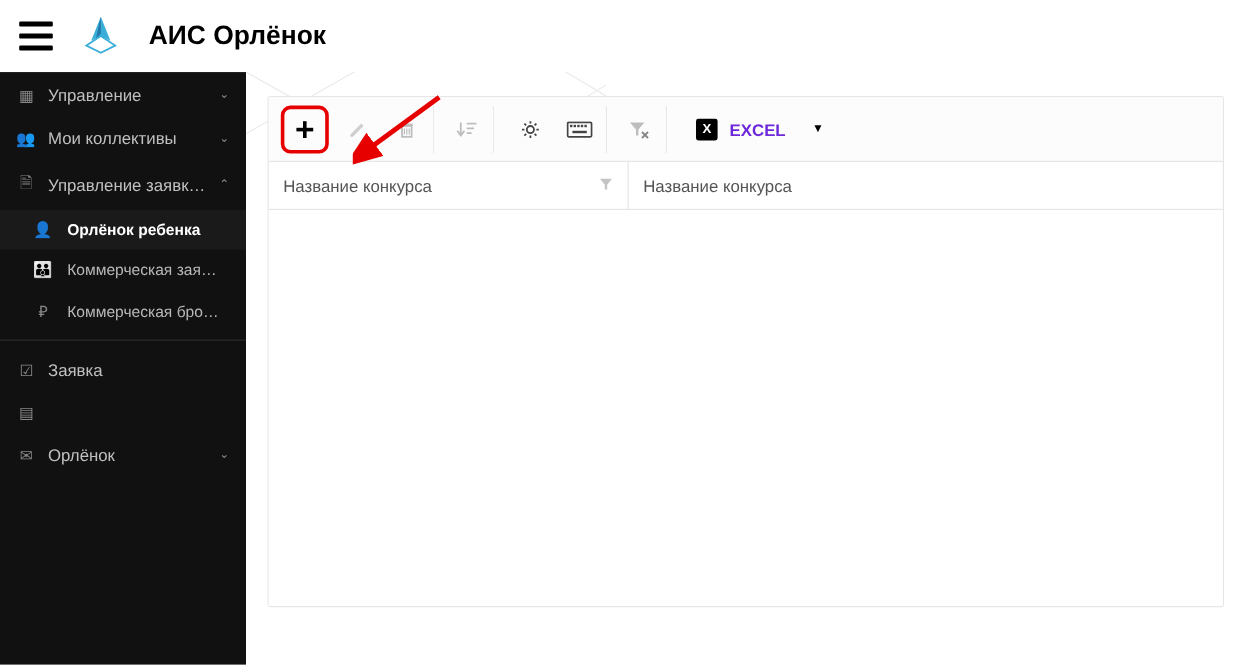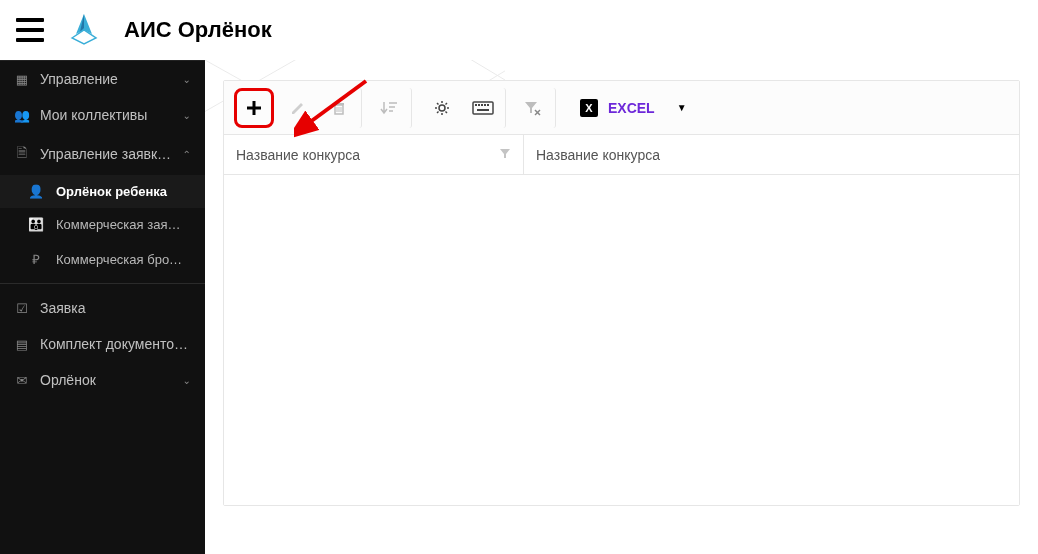--- a/index.html
+++ b/index.html
@@ -186,21 +186,20 @@
   </div>
 
   <div class="divider"></div>
 
   <div class="sb-item">
     <span class="sb-icon">☑</span>
     <span>Заявка</span>
   </div>
   <div class="sb-item">
     <span class="sb-icon">▤</span>
-    <span>Комплект документо…</span>
   </div>
   <div class="sb-item">
     <span class="sb-icon">✉</span>
     <span>Орлёнок</span>
     <span class="chev">⌄</span>
   </div>
 </div>
 
 <div class="main">
   <svg class="bg-lines">

